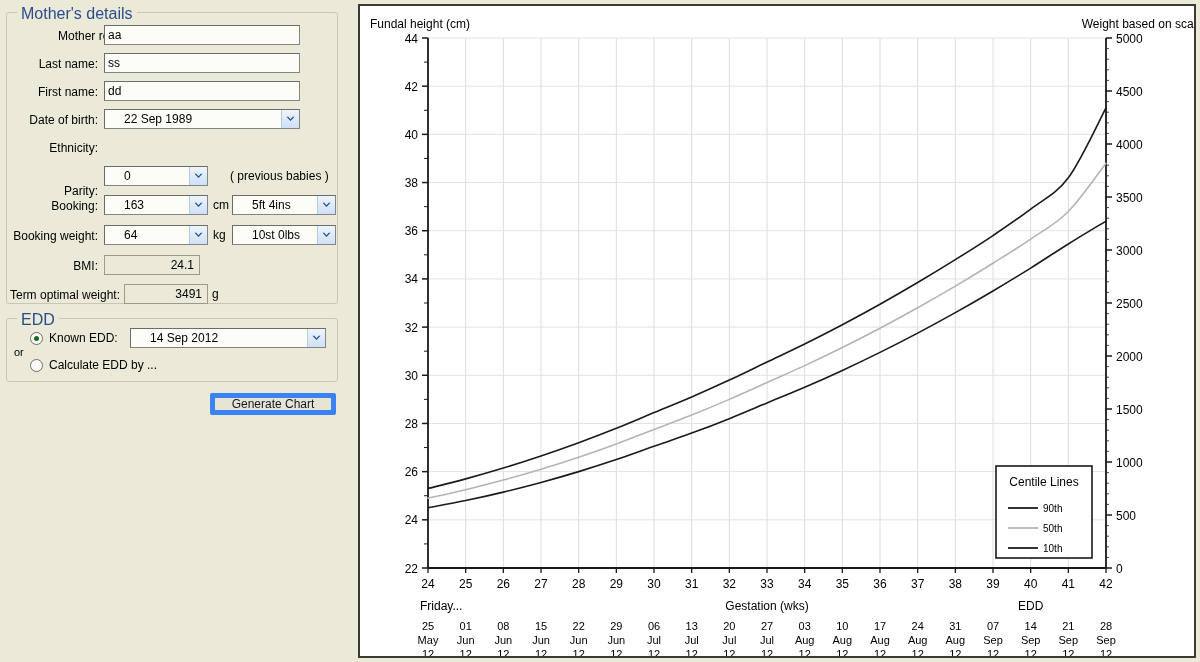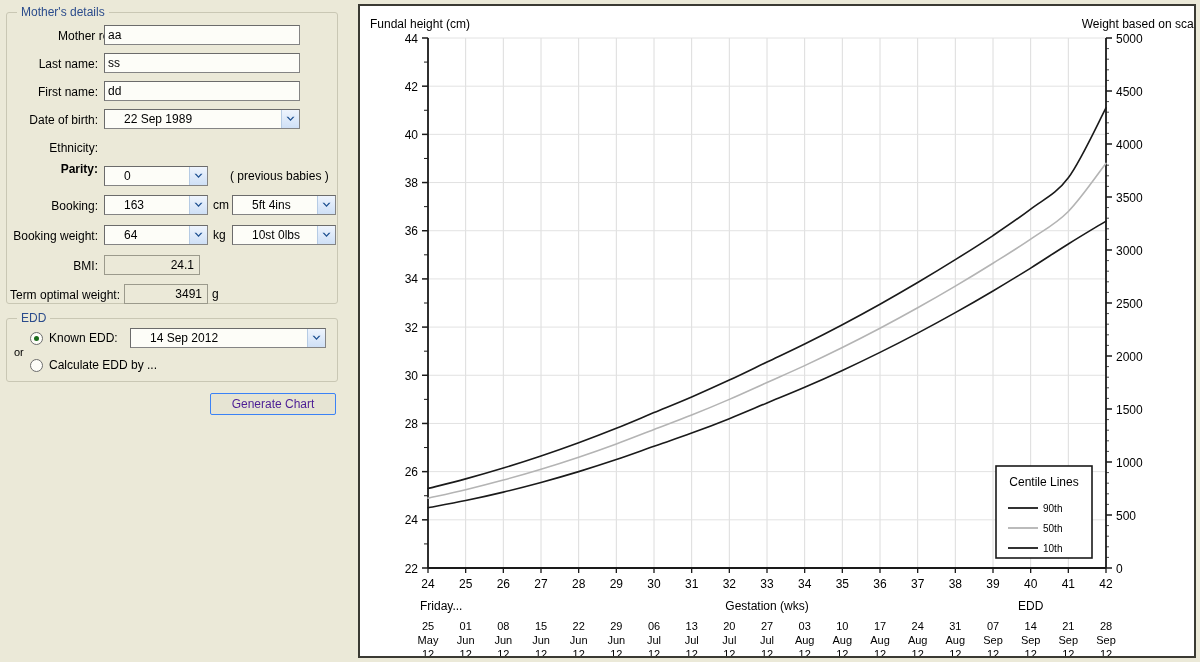--- a/index.html
+++ b/index.html
@@ -20,21 +20,21 @@
     position:absolute;
     border:1px solid #c9c7b4;
     border-radius:3px;
     background:transparent;
   }
   .groupbox > .gb-title{
     position:absolute;top:-8px;left:10px;
     background:#ebe9d8;
     padding:0 4px;
     color:#2b4c8c;
-    font-size:12px;
+    font-size:16px;
     white-space:nowrap;
   }
   #gb-mother{left:6px;top:12px;width:330px;height:290px;}
   #gb-edd{left:6px;top:318px;width:330px;height:62px;}
   .fld-label{
     position:absolute;text-align:right;font-size:12px;color:#000;
     white-space:nowrap;line-height:22px;height:22px;
   }
   .textbox{
     position:absolute;height:20px;box-sizing:border-box;
@@ -73,23 +73,23 @@
     box-sizing:border-box;
   }
   .radio.checked::after{
     content:"";width:5px;height:5px;border-radius:50%;background:#1a6b1a;
   }
   .or-label{position:absolute;font-size:11px;color:#000;}
 
   .btn-disabled{
     position:absolute;
     box-sizing:border-box;
-    border:1px solid #3b82f6;
+    border:5px solid #3b82f6;
     background:#e6e4d3;
-    color:#4c1d95;
+    color:#0f172a;
     font-size:12px;
     display:flex;align-items:center;justify-content:center;
     border-radius:2px;
   }
 
   
   #chart-panel{
     position:absolute;left:358px;top:4px;width:838px;height:654px;
     background:#ffffff;
     border:2px solid #3a3a33;
@@ -128,21 +128,21 @@
       <span class="cval">22 Sep 1989</span>
       <span class="arrow">
         <svg width="9" height="6" viewBox="0 0 9 6">
             <path d="M0.5 0.8 L4.5 5 L8.5 0.8 L6.8 0.8 L4.5 3.2 L2.2 0.8 Z" fill="#1d4f91"></path>
           </svg>
       </span>
     </div>
 
     <div class="fld-label" style="left:6px;top:137px;width:92px;">Ethnicity:</div>
 
-    <div class="fld-label" style="left:6px;top:158px;width:92px;font-weight:bold;">Parity:</div>
+    <div class="fld-label" style="left:6px;top:180px;width:92px;">Parity:</div>
     <div class="combo" style="left:104px;top:166px;width:104px;">
       <span class="cval">0</span>
       <span class="arrow">
         <svg width="9" height="6" viewBox="0 0 9 6">
             <path d="M0.5 0.8 L4.5 5 L8.5 0.8 L6.8 0.8 L4.5 3.2 L2.2 0.8 Z" fill="#1d4f91"></path>
           </svg>
       </span>
     </div>
     <div class="unit" style="left:216px;top:166px;margin-left:14px;">( previous babies )</div>
 

